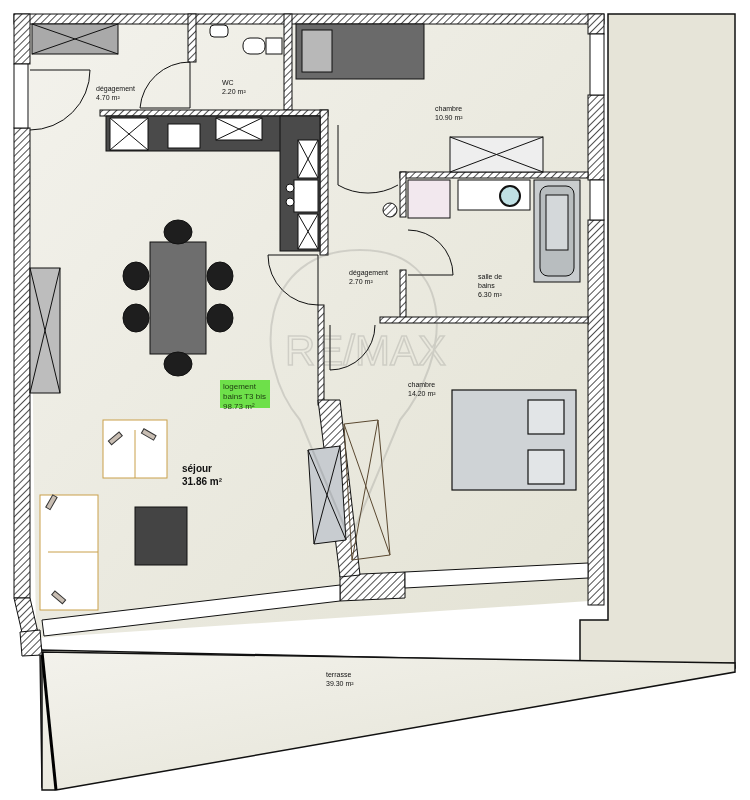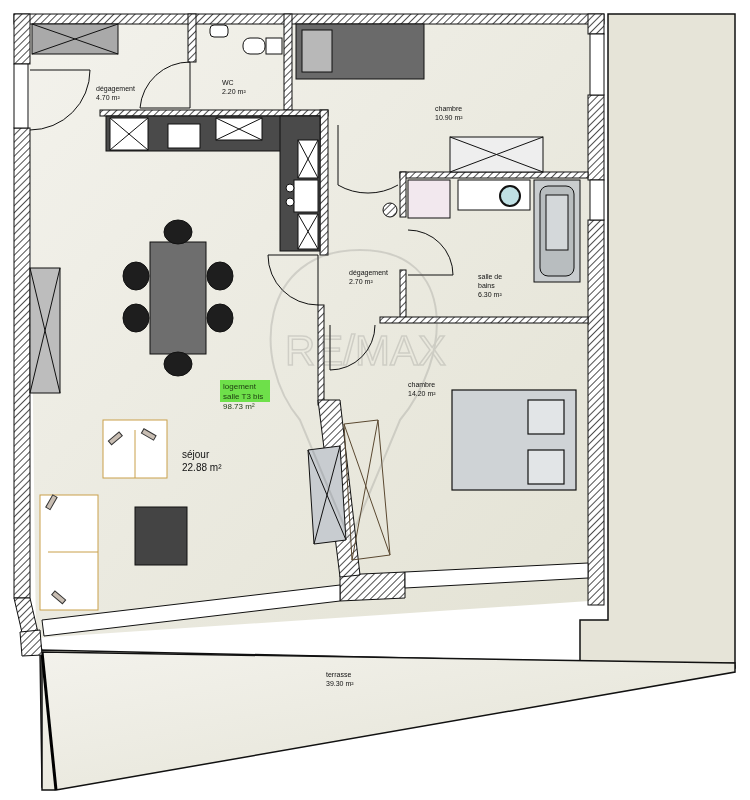--- a/index.html
+++ b/index.html
@@ -3,21 +3,21 @@
   <meta charset="utf-8">
   <style>
     html, body { margin: 0; padding: 0; background: #ffffff; }
     body { width: 750px; height: 800px; position: relative; overflow: hidden;
            font-family: "Liberation Sans", sans-serif; }
     #plan { position: absolute; left: 0; top: 0; width: 750px; height: 800px; }
     .lbl { position: absolute; font-size: 7px; line-height: 9px; color: #111;
            font-family: "Liberation Sans", sans-serif; white-space: nowrap; }
     .lbl span { display: block; }
     .lbl.big { font-size: 10px; line-height: 13px; }
-    .badge { position: absolute; left: 220px; top: 380px; width: 50px; height: 22px;
+    .badge { position: absolute; left: 220px; top: 380px; width: 50px; height: 28px;
              background: #6ee04a; font-size: 8px; line-height: 10px; color: #1d3a10;
              padding: 2px 3px; box-sizing: border-box; }
     .badge span { display: block; }
   </style>
 </head>
 <body>
 
 <svg id="plan" viewBox="0 0 750 800" xmlns="http://www.w3.org/2000/svg">
   <defs>
     <pattern id="hatch" patternUnits="userSpaceOnUse" width="5" height="5" patternTransform="rotate(45)">
@@ -197,26 +197,26 @@
 </div>
 <div class="lbl" style="left:478px;top:272px;">
   <span>salle de</span>
   <span>bains</span>
   <span>6.30 m²</span>
 </div>
 <div class="lbl" style="left:408px;top:380px;">
   <span>chambre</span>
   <span>14.20 m²</span>
 </div>
-<div class="lbl big" style="left:182px;top:448px;">
+<div class="lbl big" style="left:182px;top:462px;font-weight:bold;">
   <span>séjour</span>
-  <span>22.88 m²</span>
+  <span>31.86 m²</span>
 </div>
 <div class="lbl" style="left:326px;top:670px;">
   <span>terrasse</span>
   <span>39.30 m²</span>
 </div>
 
 <div class="badge">
   <span>logement</span>
-  <span>salle T3 bis</span>
+  <span>bains T3 bis</span>
   <span>98.73 m²</span>
 </div>
 
 </body></html>

